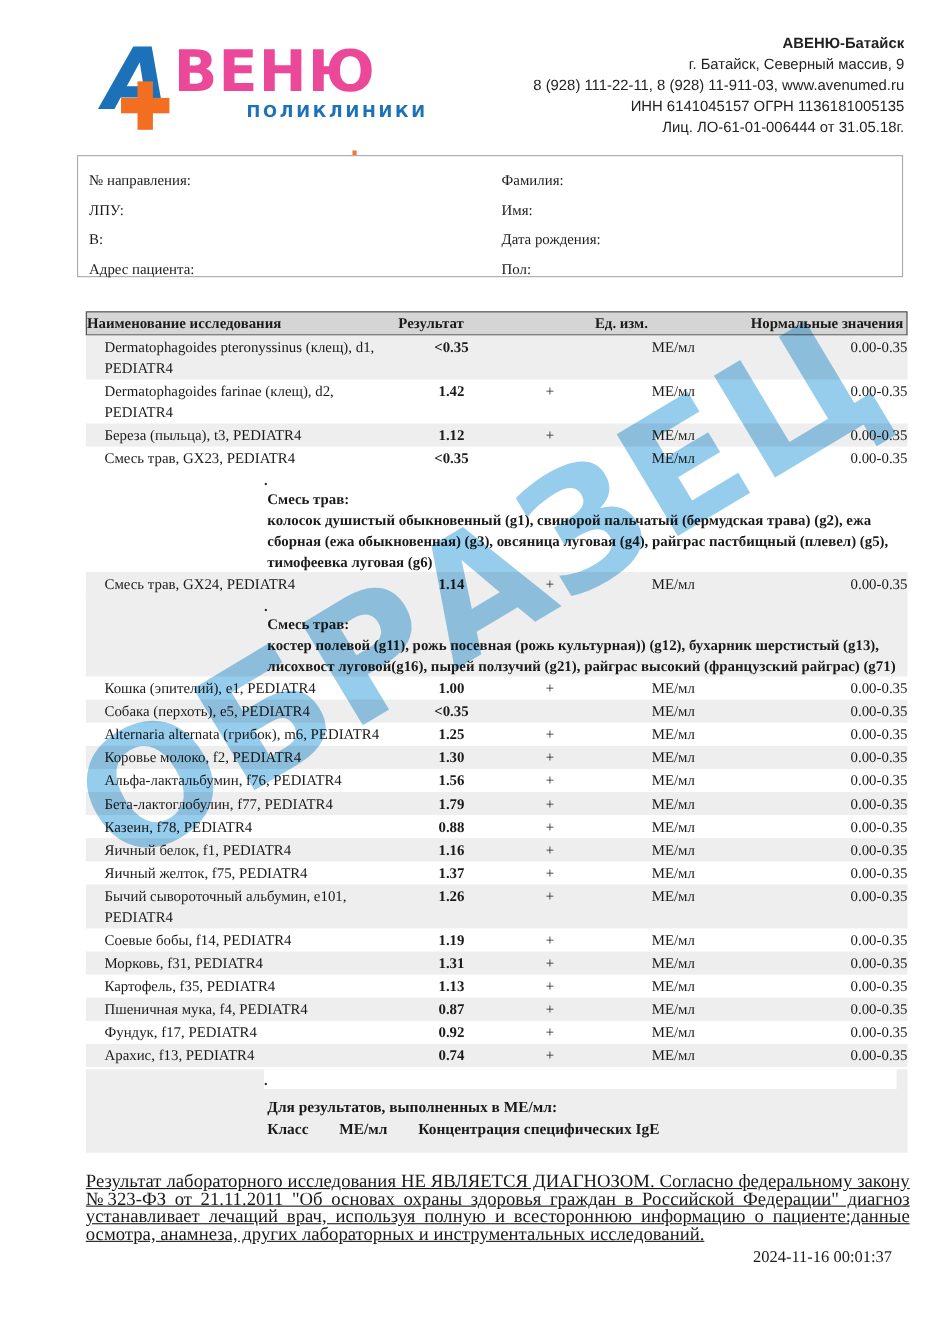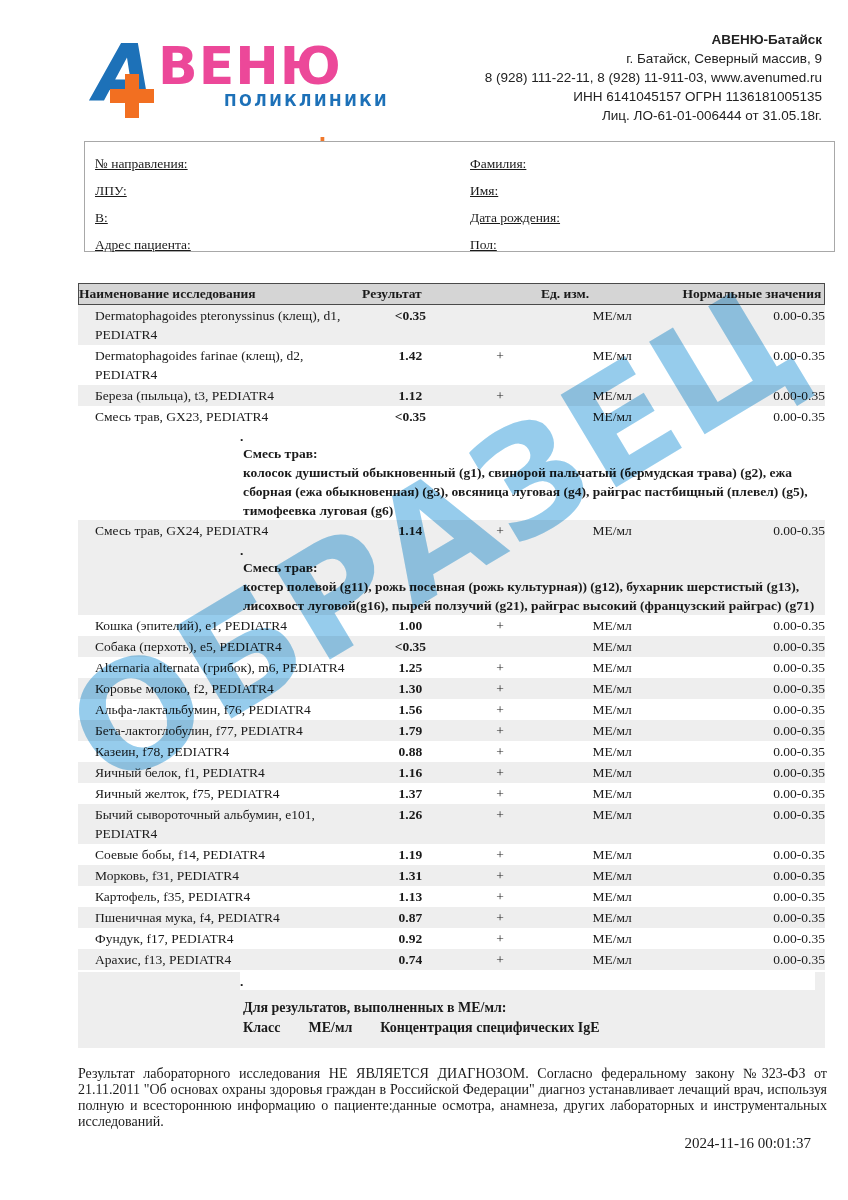--- a/index.html
+++ b/index.html
@@ -30,22 +30,22 @@
     position:absolute; left:0px; top:100px;
     font:bold 21px "DejaVu Sans", sans-serif; color:#f0782a; letter-spacing:4px;
   }
   .contact {
     position:absolute; right:26px; top:30px; text-align:right;
     font:13.5px "Liberation Sans", sans-serif; color:#222; line-height:19px;
   }
   .contact .clinic { font-weight:bold; }
   
   .patient-box {
-    position:absolute; left:84px; top:141px; width:751px; height:111px;
-    border:1px solid #a8a8a8; background:#fff;text-decoration:underline;
+    position:absolute; left:70px; top:141px; width:751px; height:111px;
+    border:1px solid #a8a8a8; background:#fff;
   }
   .patient-cols { display:flex; padding:14px 10px 0 10px; }
   .pcol { display:flex; flex-direction:column; gap:9px; font-size:13.5px; }
   .pcol.left { width:375px; }
   .pcol .pfield { height:18px; }
   
   .rtable { position:absolute; left:78px; top:283px; width:747px; font-size:13.5px; }
   .thead {
     display:grid; grid-template-columns:38% 13% 11% 19% 19%;
     background:#d5d5d5; border:1px solid #4a4a4a; font-weight:bold;
@@ -66,21 +66,21 @@
   .shaded { background:#eeeeee; }
   .noteblock { padding-left:165px; padding-right:10px; line-height:19px; }
   .noteblock .dot { font-weight:bold; height:17px; margin-left:-3px; }
   .noteblock .nh, .noteblock .nb { font-weight:bold; font-size:13.5px; }
   .final-note { margin-top:2px; padding:10px 10px 10px 165px; line-height:20px; }
   .final-note .dotline { background:#fff; font-weight:bold; height:18px; margin:-10px 0 8px -3px; }
   .final-note .l1, .final-note .l2 { font-weight:bold; font-size:14px; }
   .final-note .l2 span { margin-right:28px; }
   
   .footer { position:absolute; left:78px; top:1066px; width:749px; }
-  .disclaimer { font-size:14px; line-height:16px; text-align:justify; }
+  .disclaimer { font-size:17px; line-height:16px; text-align:justify;text-decoration:underline; }
   .timestamp { text-align:right; font-size:15px; margin-top:5px; padding-right:16px; }
   
   .watermark {
     position:absolute; left:28px; top:452px; width:812px; height:180px;
     text-align:center; transform:rotate(-31deg);
     font:bold 148px "DejaVu Sans", sans-serif; letter-spacing:2px;
     color:#7cc0e8; mix-blend-mode:multiply; opacity:.8;
     pointer-events:none; z-index:5; white-space:nowrap;
   }
 </style>

